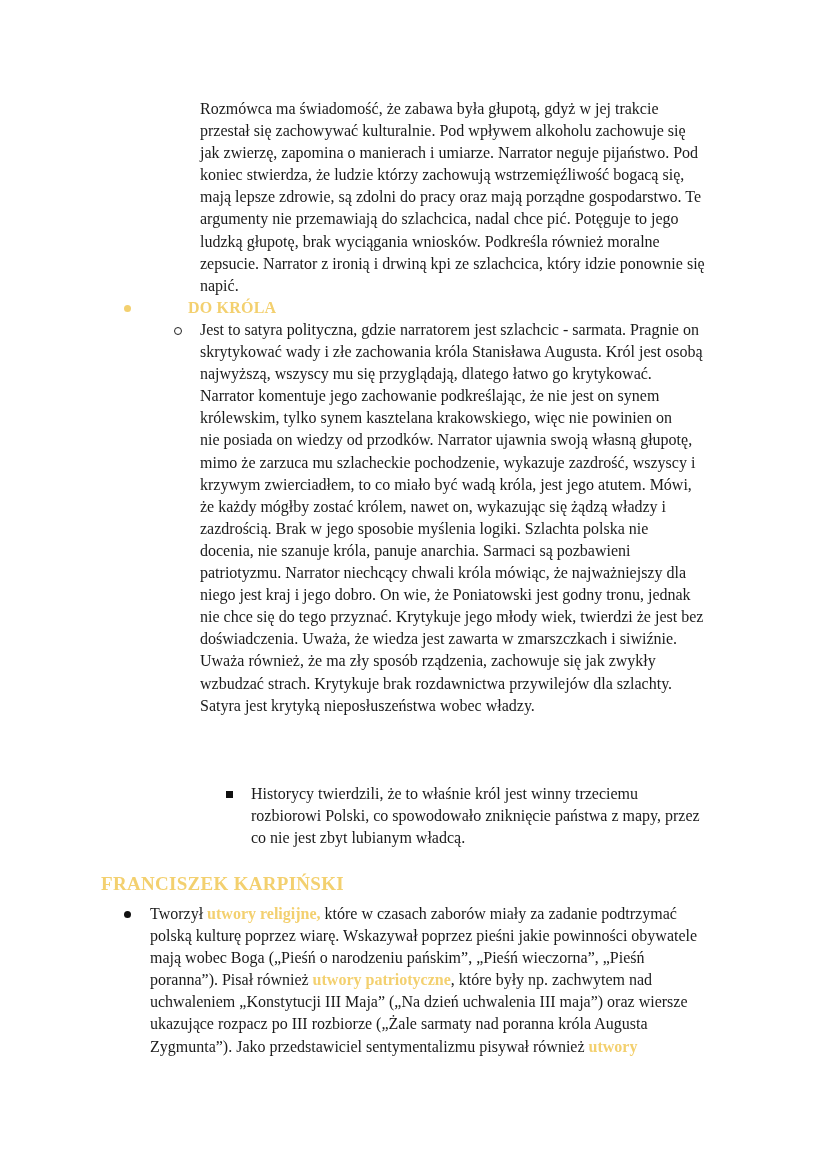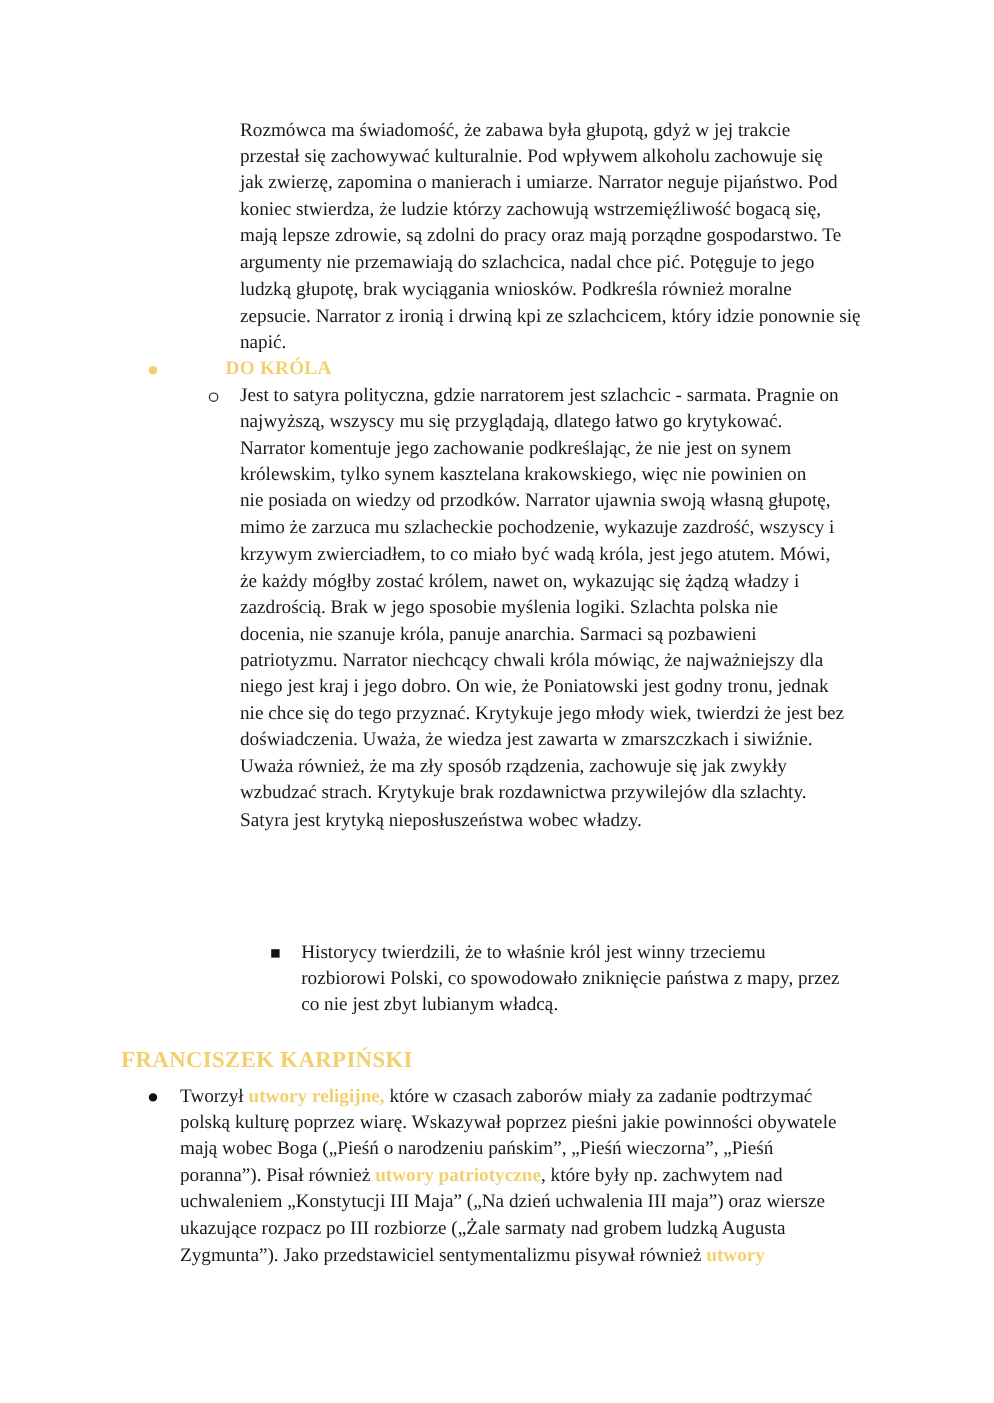--- a/index.html
+++ b/index.html
@@ -85,33 +85,34 @@
 <div class="page">
 
   <div class="block" style="left:200px; top:98px; width:540px;">
     <div class="para">Rozmówca ma świadomość, że zabawa była głupotą, gdyż w jej trakcie</div>
     <div class="para">przestał się zachowywać kulturalnie. Pod wpływem alkoholu zachowuje się</div>
     <div class="para">jak zwierzę, zapomina o manierach i umiarze. Narrator neguje pijaństwo. Pod</div>
     <div class="para">koniec stwierdza, że ludzie którzy zachowują wstrzemięźliwość bogacą się,</div>
     <div class="para">mają lepsze zdrowie, są zdolni do pracy oraz mają porządne gospodarstwo. Te</div>
     <div class="para">argumenty nie przemawiają do szlachcica, nadal chce pić. Potęguje to jego</div>
     <div class="para">ludzką głupotę, brak wyciągania wniosków. Podkreśla również moralne</div>
-    <div class="para">zepsucie. Narrator z ironią i drwiną kpi ze szlachcicem, który idzie ponownie się</div>
+    <div class="para">zepsucie. Narrator z ironią i drwiną kpi ze szlachcica, który idzie ponownie się</div>
     <div class="para">napić.</div>
   </div>
 
   <div class="block" style="left:124px; top:297px; width:600px;">
     <span class="dot-yellow" style="position:absolute; left:0; top:8px;"></span>
     <span class="heading-level1" style="position:absolute; left:26px; top:0; white-space:nowrap;">DO KRÓLA</span>
   </div>
 
   <div class="block" style="left:174px; top:319px; width:570px;">
     <span class="circle-hollow" style="position:absolute; left:0; top:8px;"></span>
     <div style="position:absolute; left:26px; top:0; width:545px;">
       <div class="para"><span>Jest to satyra </span><span class="bold">polityczna</span><span>, gdzie narratorem jest szlachcic - sarmata. Pragnie on</span></div>
+      <div class="para">skrytykować wady i złe zachowania króla Stanisława Augusta. Król jest osobą</div>
       <div class="para">najwyższą, wszyscy mu się przyglądają, dlatego łatwo go krytykować.</div>
       <div class="para">Narrator komentuje jego zachowanie podkreślając, że nie jest on synem</div>
       <div class="para">królewskim, tylko synem kasztelana krakowskiego, więc nie powinien on</div>
       <div class="para">nie posiada on wiedzy od przodków. Narrator ujawnia swoją własną głupotę,</div>
       <div class="para">mimo że zarzuca mu szlacheckie pochodzenie, wykazuje zazdrość, wszyscy i</div>
       <div class="para">krzywym zwierciadłem, to co miało być wadą króla, jest jego atutem. Mówi,</div>
       <div class="para">że każdy mógłby zostać królem, nawet on, wykazując się żądzą władzy i</div>
       <div class="para">zazdrością. Brak w jego sposobie myślenia logiki. Szlachta polska nie</div>
       <div class="para">docenia, nie szanuje króla, panuje anarchia. Sarmaci są pozbawieni</div>
       <div class="para">patriotyzmu. Narrator niechcący chwali króla mówiąc, że najważniejszy dla</div>
@@ -136,18 +137,18 @@
   <div class="block section-title" style="left:101px; top:872px; white-space:nowrap;">FRANCISZEK KARPIŃSKI</div>
 
   <div class="block" style="left:124px; top:903px; width:610px;">
     <span class="dot-black" style="position:absolute; left:0; top:8px;"></span>
     <div style="position:absolute; left:26px; top:0; width:590px;">
       <div class="para"><span>Tworzył </span><span class="hl">utwory religijne,</span><span> które w czasach zaborów miały za zadanie podtrzymać</span></div>
       <div class="para">polską kulturę poprzez wiarę. Wskazywał poprzez pieśni jakie powinności obywatele</div>
       <div class="para">mają wobec Boga („Pieśń o narodzeniu pańskim”, „Pieśń wieczorna”, „Pieśń</div>
       <div class="para"><span>poranna”). Pisał również </span><span class="hl">utwory patriotyczne</span><span>, które były np. zachwytem nad</span></div>
       <div class="para">uchwaleniem „Konstytucji III Maja” („Na dzień uchwalenia III maja”) oraz wiersze</div>
-      <div class="para">ukazujące rozpacz po III rozbiorze („Żale sarmaty nad grobem ludzką Augusta</div>
+      <div class="para">ukazujące rozpacz po III rozbiorze („Żale sarmaty nad poranna króla Augusta</div>
       <div class="para"><span>Zygmunta”). Jako przedstawiciel sentymentalizmu pisywał również </span><span class="hl">utwory</span></div>
     </div>
   </div>
 
 </div>
 
 </body></html>

